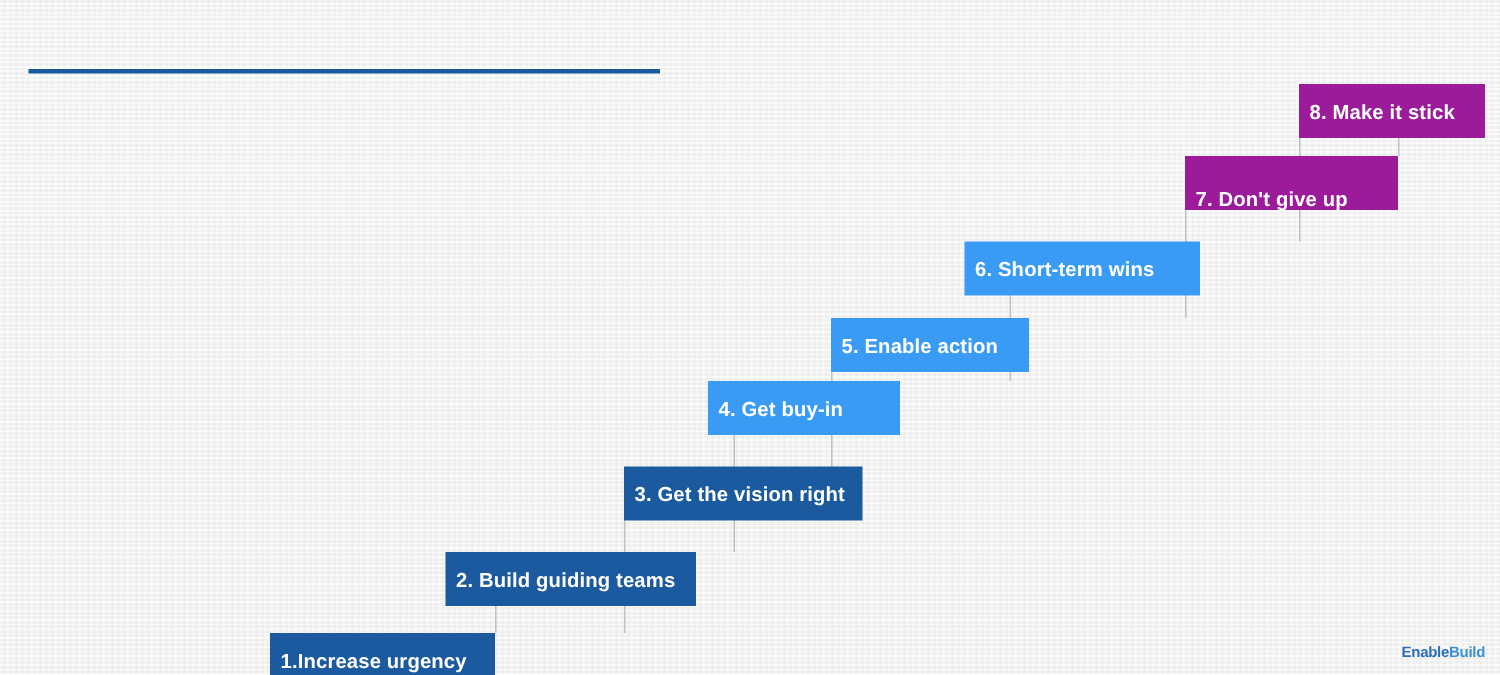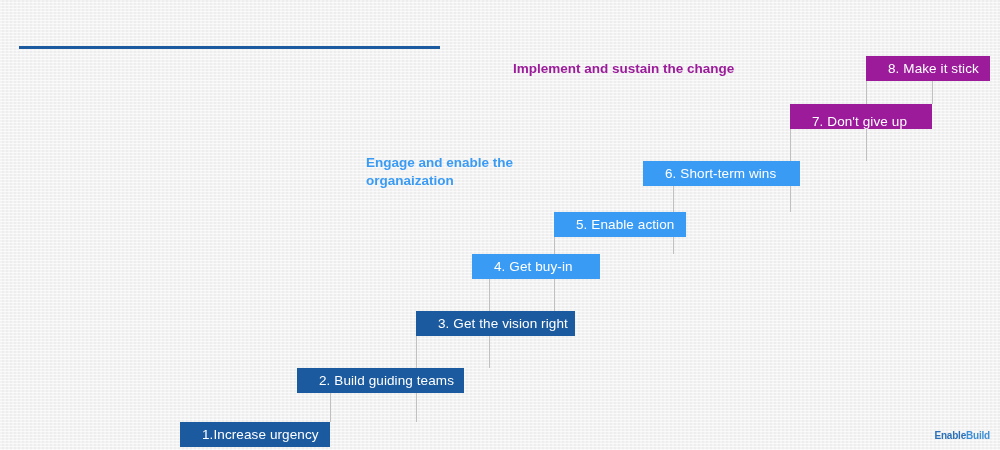--- a/index.html
+++ b/index.html
@@ -44,26 +44,26 @@
     height: 3px;
     background: #1b5a9e;
   }
 
   
   .step {
     position: absolute;
     box-sizing: border-box;
     color: #ffffff;
     font-size: 13.5px;
-    font-weight: normal;
+    font-weight: bold;
     letter-spacing: 0.1px;
     display: flex;
     align-items: center;
-    height: 25px;
-    padding-left: 22px;
+    height: 36px;
+    padding-left: 7px;
     white-space: nowrap;
   }
 
   
   .connector {
     position: absolute;
     width: 1px;
     background: #c0c0c0;
   }
 
@@ -129,18 +129,16 @@
         <span>6. Short-term wins</span>
       </div>
       <div class="step" style="left: 790px; top: 104px; width: 142px; background: rgb(155, 27, 155); align-items: flex-end;">
         <span>7. Don't give up</span>
       </div>
       <div class="step" style="left: 866px; top: 56px; width: 124px; background: rgb(155, 27, 155);">
         <span>8. Make it stick</span>
       </div>
     </div>
 
-  <div class="phase" id="phase-1" style="color: rgb(58, 155, 245);">Engage and enable the organaization</div>
-  <div class="phase" id="phase-2" style="color: rgb(155, 27, 155);">Implement and sustain the change</div>
 
   <div id="brand"><span>Enable</span><span class="bw-light">Build</span></div>
 
 </div>
 
 </body></html>

